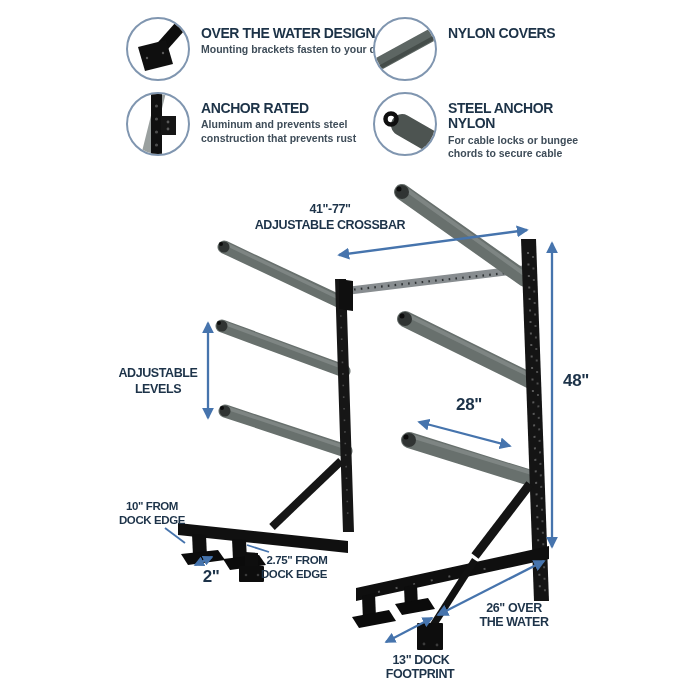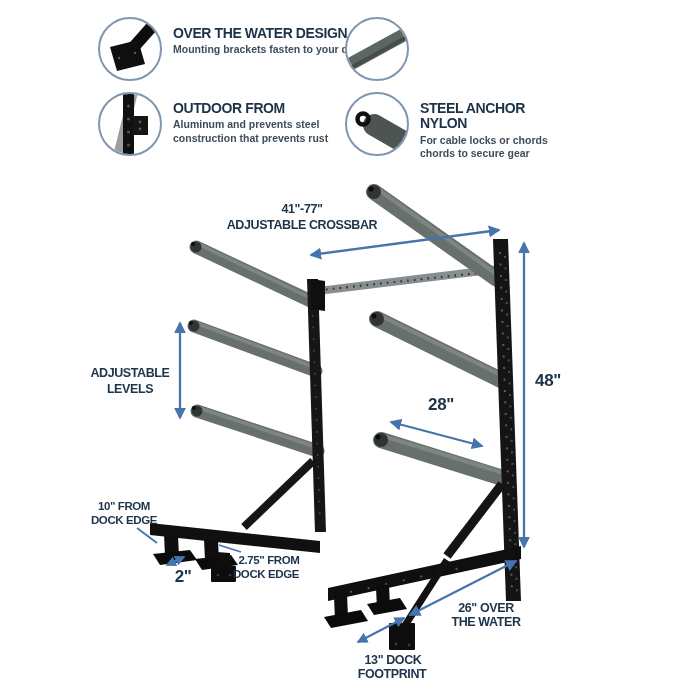--- a/index.html
+++ b/index.html
@@ -1,17 +1,17 @@
 <!DOCTYPE html>
 <html><head>
 <meta charset="utf-8">
 <style>
   html,body{margin:0;padding:0;background:#fff;}
   .stage{position:relative;width:568px;height:700px;background:#ffffff;overflow:hidden;
-         font-family:"Liberation Sans",sans-serif;}
+         font-family:"Liberation Sans",sans-serif;margin-left:28px;}
   .callout{position:absolute;display:flex;align-items:flex-start;gap:11px;}
   .c1{left:98px;top:17px}.c2{left:345px;top:17px}.c3{left:98px;top:92px}.c4{left:345px;top:92px}
   .icon-circle{width:60px;height:60px;border-radius:50%;border:2px solid #8096b0;
                overflow:hidden;background:#fff;flex:none;}
   .icon-circle svg{display:block;width:60px;height:60px;}
   .ctext{padding-top:9px;}
   .ctitle{font-size:14px;font-weight:bold;color:#1c3247;letter-spacing:-0.4px;line-height:1.1;}
   .csub{font-size:10.5px;font-weight:bold;color:#3f4d59;line-height:1.25;margin-top:2px;max-width:250px;}
   .c1 .csub{max-width:232px}
   .c3 .csub{max-width:178px}
@@ -41,53 +41,54 @@
   </div>
 
   <div class="callout c2">
     <div class="icon-circle">
       <svg viewBox="0 0 60 60">
         <line x1="-2" y1="48" x2="62" y2="13" stroke="#5d6663" stroke-width="13" stroke-linecap="round"></line>
         <line x1="-2" y1="52" x2="62" y2="17" stroke="#454d4a" stroke-width="4"></line>
       </svg>
     </div>
     <div class="ctext">
+      <div class="ctitle">NYLON COVERS</div>
     </div>
   </div>
 
   <div class="callout c3">
     <div class="icon-circle">
       <svg viewBox="0 0 60 60">
         <line x1="18" y1="60" x2="33" y2="0" stroke="#9aa09f" stroke-width="9"></line>
         <rect x="23" y="0" width="11" height="60" fill="#101010"></rect>
         <circle cx="28.5" cy="12" r="1.6" fill="#4d4d4d"></circle>
         <circle cx="28.5" cy="25" r="1.6" fill="#4d4d4d"></circle>
         <circle cx="28.5" cy="38" r="1.6" fill="#4d4d4d"></circle>
         <circle cx="28.5" cy="51" r="1.6" fill="#4d4d4d"></circle>
         <rect x="33" y="22" width="15" height="19" fill="#151515"></rect>
         <circle cx="40" cy="28" r="1.4" fill="#5a5a5a"></circle>
         <circle cx="40" cy="35" r="1.4" fill="#5a5a5a"></circle>
       </svg>
     </div>
     <div class="ctext">
-      <div class="ctitle">OUTDOOR FROM</div>
+      <div class="ctitle">ANCHOR RATED</div>
       <div class="csub">Aluminum and prevents steel construction that prevents rust</div>
     </div>
   </div>
 
   <div class="callout c4">
     <div class="icon-circle">
       <svg viewBox="0 0 60 60">
         <line x1="27" y1="31" x2="60" y2="50" stroke="#4d5451" stroke-width="22" stroke-linecap="round"></line>
         <circle cx="16" cy="25" r="5.5" fill="none" stroke="#0f0f0f" stroke-width="4.5"></circle>
       </svg>
     </div>
     <div class="ctext">
       <div class="ctitle">STEEL ANCHOR NYLON</div>
-      <div class="csub">For cable locks or chords chords to secure gear</div>
+      <div class="csub">For cable locks or bungee chords to secure cable</div>
     </div>
   </div>
 
   <svg class="diagram" width="700" height="700" viewBox="0 0 700 700">
     <defs>
       <marker id="ah" viewBox="0 0 10 10" refX="8.5" refY="5" markerWidth="5.2" markerHeight="5.2" orient="auto-start-reverse">
         <path d="M0,0 L10,5 L0,10 z" fill="#4674ad"></path>
       </marker>
     </defs>
 

